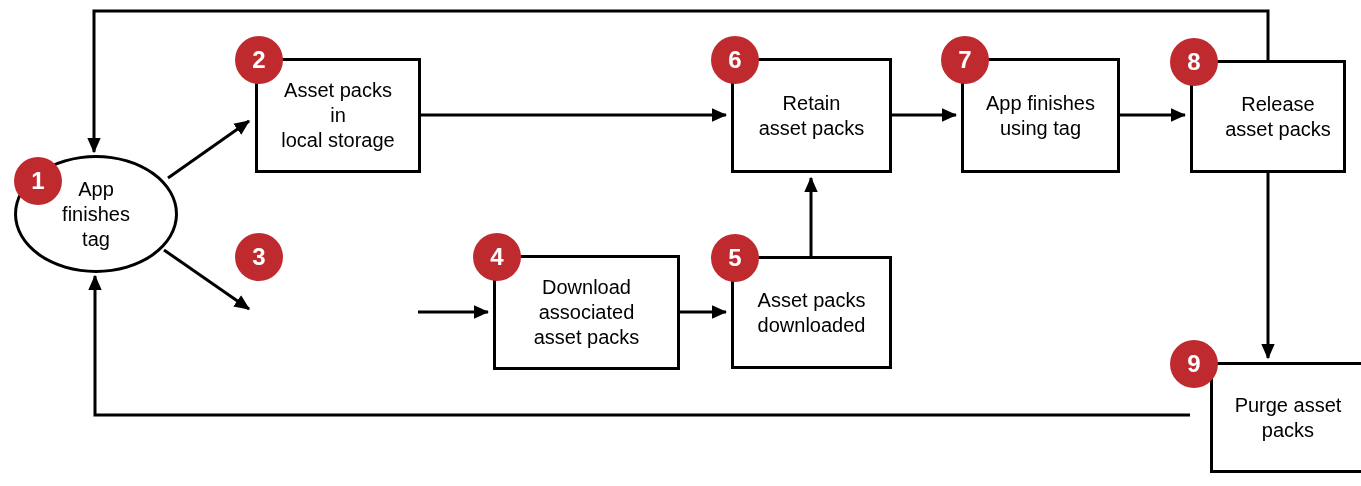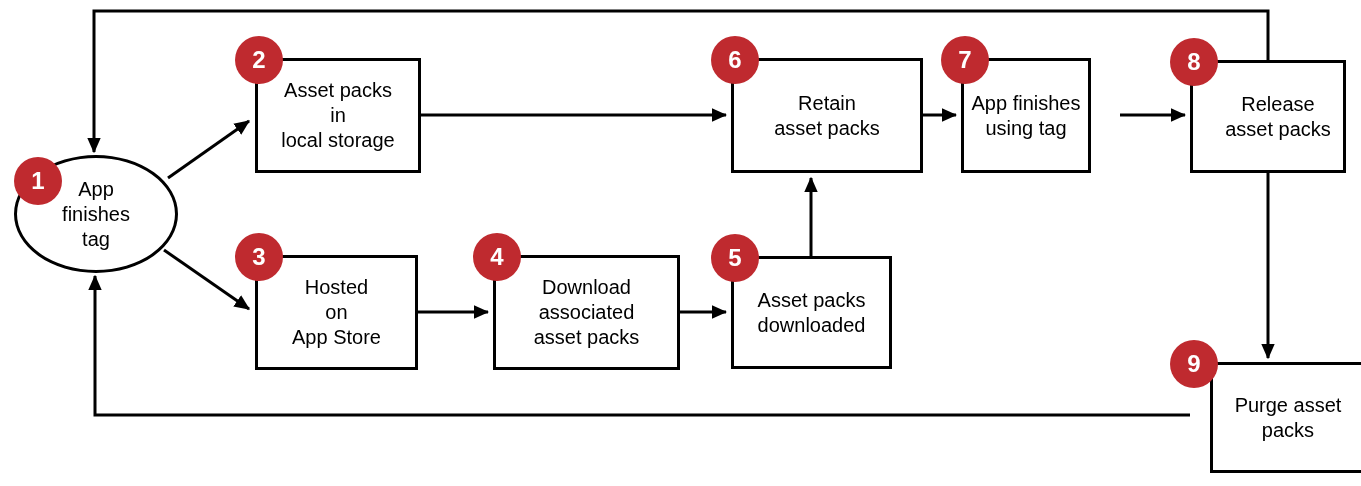--- a/index.html
+++ b/index.html
@@ -108,25 +108,20 @@
 
   <div class="node" style="left:255px; top:58px; width:166px; height:115px;">
     <span>Asset packs
 in
 local storage</span>
   </div>
   <div class="badge" style="left:235px; top:36px;">
     <span>2</span>
   </div>
 
-  <div class="node" style="left:255px; top:255px; width:163px; height:115px;">
-    <span>Hosted
-on
-App Store</span>
-  </div>
   <div class="badge" style="left:235px; top:233px;">
     <span>3</span>
   </div>
 
   <div class="node" style="left:493px; top:255px; width:187px; height:115px;">
     <span>Download
 associated
 asset packs</span>
   </div>
   <div class="badge" style="left:473px; top:233px;">
@@ -134,29 +129,29 @@
   </div>
 
   <div class="node" style="left:731px; top:256px; width:161px; height:113px;">
     <span>Asset packs
 downloaded</span>
   </div>
   <div class="badge" style="left:711px; top:234px;">
     <span>5</span>
   </div>
 
-  <div class="node" style="left:731px; top:58px; width:192px; height:115px;">
+  <div class="node" style="left:731px; top:58px; width:161px; height:115px;">
     <span>Retain
 asset packs</span>
   </div>
   <div class="badge" style="left:711px; top:36px;">
     <span>6</span>
   </div>
 
-  <div class="node" style="left:961px; top:58px; width:130px; height:115px;">
+  <div class="node" style="left:961px; top:58px; width:159px; height:115px;">
     <span>App finishes
 using tag</span>
   </div>
   <div class="badge" style="left:941px; top:36px;">
     <span>7</span>
   </div>
 
   <div class="node" style="left:1190px; top:60px; width:156px; height:113px;padding-left:20px;">
     <span>Release
 asset packs</span>

